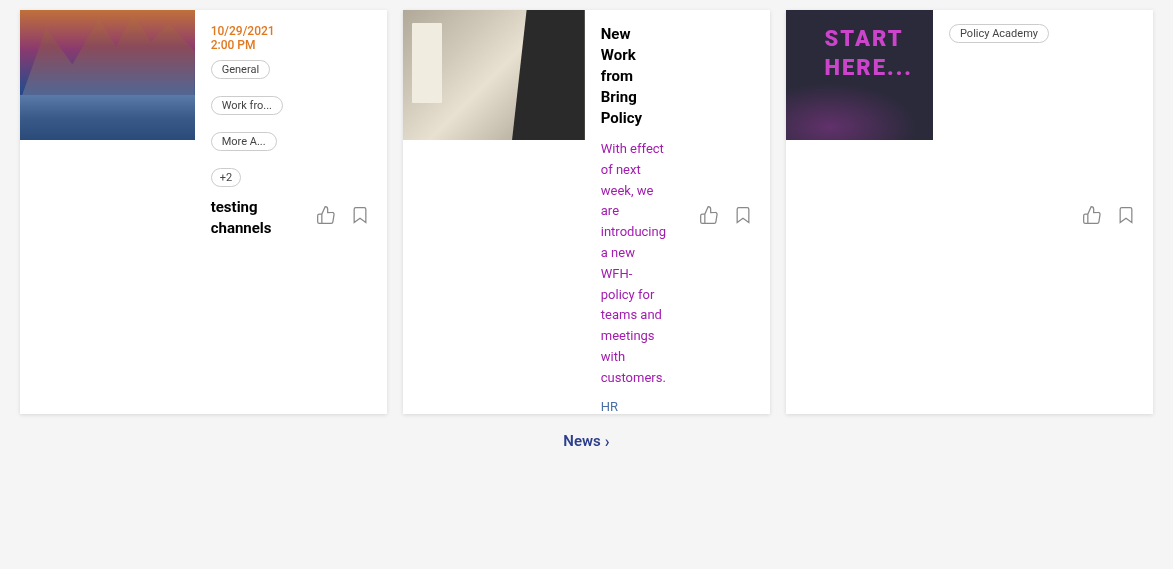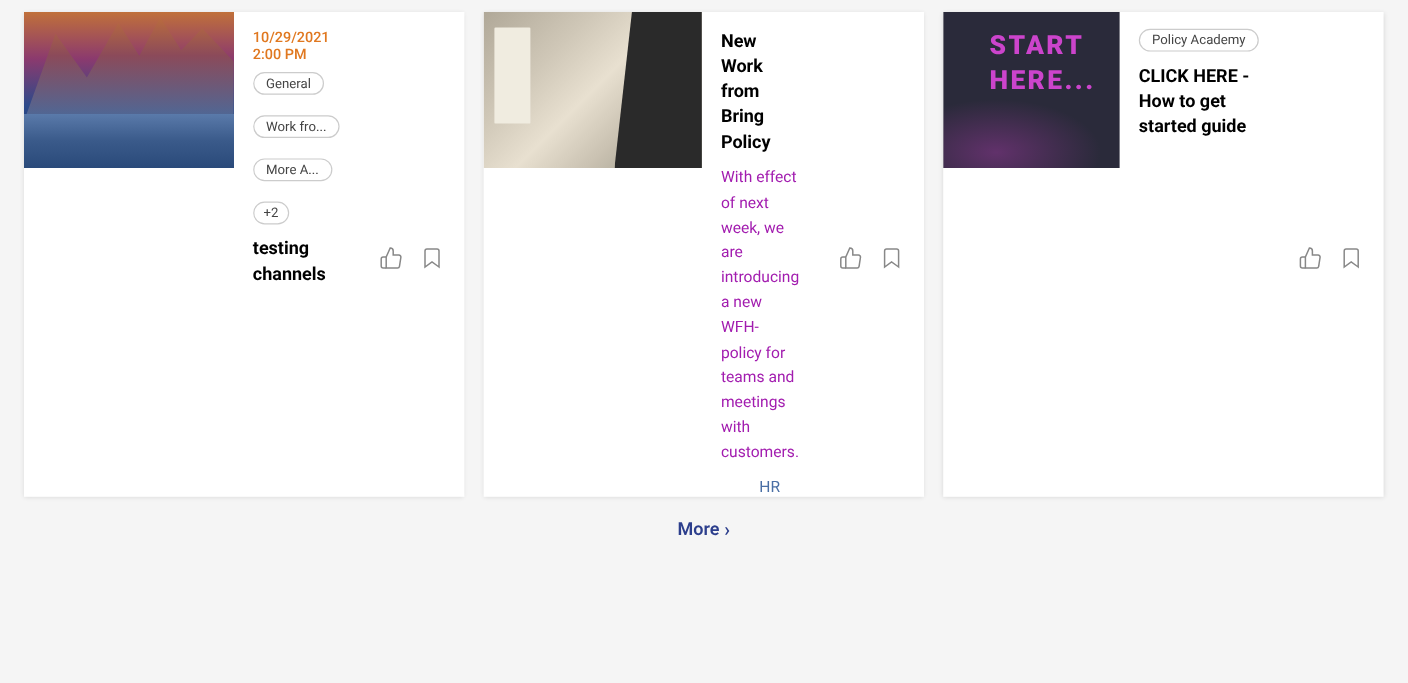--- a/index.html
+++ b/index.html
@@ -84,21 +84,20 @@
       line-height: 1.6;
       flex: 1;
     }
     .card-text a, .card-link {
       color: #4a6fa5;
       text-decoration: none;
     }
     .card-link-section {
       margin-top: 10px;
       font-size: 13px;
-      margin-left: 32px;
     }
     .card-footer {
       display: flex;
       justify-content: flex-end;
       align-items: center;
       padding: 10px 16px 12px;
       gap: 12px;
       margin-top: 8px;
     }
     .footer-icon {
@@ -261,34 +260,33 @@
       </span>
     </div>
   </div>
 
   <div class="card">
     <div class="card-image-placeholder img-graffiti"></div>
     <div class="card-body">
       <div class="card-tags">
         <span class="tag">Policy Academy</span>
       </div>
-      <div class="card-title">CLICK HERE - How to get started guide</div>
     </div>
     <div class="card-footer">
       <span class="footer-icon">
         <svg viewBox="0 0 24 24">
           <path d="M14 9V5a3 3 0 0 0-3-3l-4 9v11h11.28a2 2 0 0 0 2-1.7l1.38-9a2 2 0 0 0-2-2.3H14z" stroke="#888" fill="none"></path>
           <path d="M7 22H4a2 2 0 0 1-2-2v-7a2 2 0 0 1 2-2h3" stroke="#888" fill="none"></path>
         </svg>
       </span>
       <span class="footer-icon">
         <svg viewBox="0 0 24 24">
           <path d="M19 21l-7-5-7 5V5a2 2 0 0 1 2-2h10a2 2 0 0 1 2 2z" stroke="#888" fill="none"></path>
         </svg>
       </span>
     </div>
   </div>
 </div>
 
 <div class="more-row">
-  <span>More</span>
+  <span>News</span>
   <span class="chevron">›</span>
 </div>
 
 </body></html>

